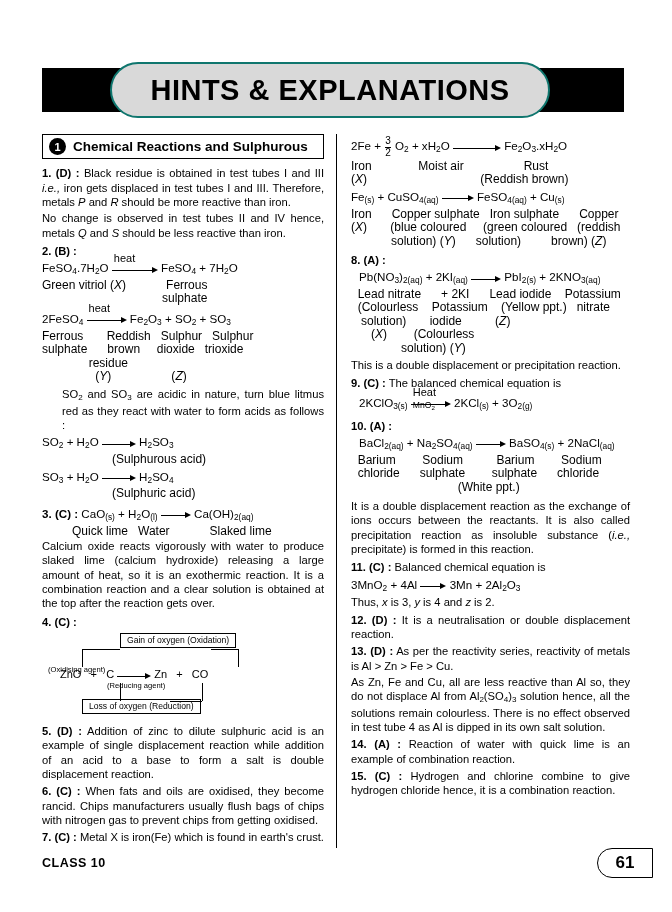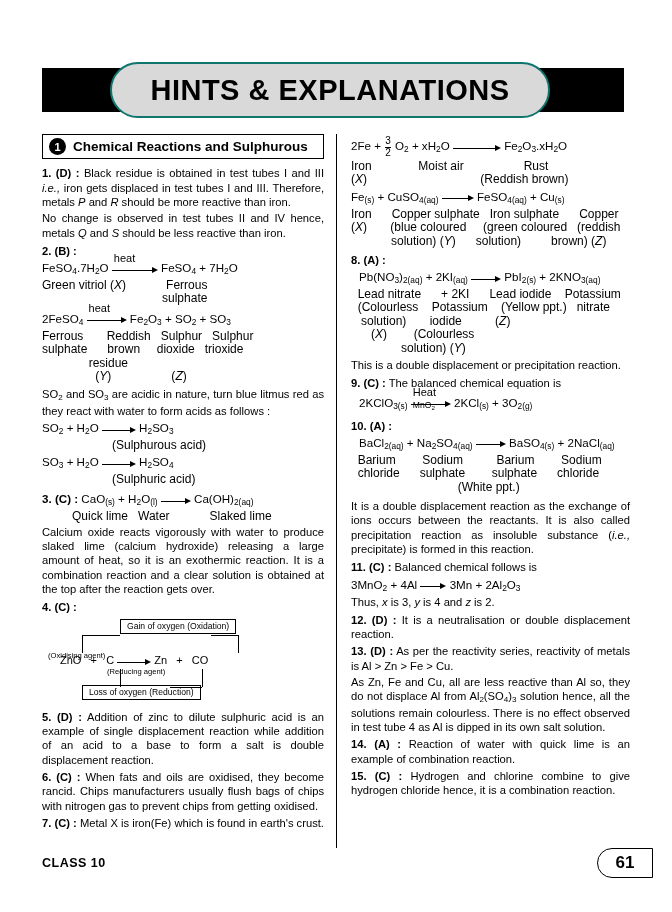--- a/index.html
+++ b/index.html
@@ -260,21 +260,21 @@
       <div class="eq" style="margin-top:6px;">
         2FeSO<sub>4</sub>
         <span class="arrow-wrap"><span class="arrow-lbl">heat</span><span class="arrow-line" style="width:40px;"></span></span>
         Fe<sub>2</sub>O<sub>3</sub> + SO<sub>2</sub> + SO<sub>3</sub>
       </div>
       <div class="small-lbl">Ferrous       Reddish   Sulphur   Sulphur
 sulphate      brown     dioxide   trioxide
               residue
                 (<span class="itl">Y</span>)                  (<span class="itl">Z</span>)</div>
 
-      <p class="item" style="margin-top:4px;">
+      <p class="item" style="margin-top:4px;margin-left:20px;">
         SO<sub>2</sub> and SO<sub>3</sub> are acidic in nature, turn blue litmus red as they react with water to form acids as follows :
       </p>
       <div class="eq">
         SO<sub>2</sub> + H<sub>2</sub>O
         <span class="arrow-wrap"><span class="arrow-line" style="width:34px;"></span></span>
         H<sub>2</sub>SO<sub>3</sub>
       </div>
       <div class="small-lbl">                     (Sulphurous acid)</div>
       <div class="eq">
         SO<sub>3</sub> + H<sub>2</sub>O
@@ -397,21 +397,21 @@
       <div class="small-lbl">  Barium        Sodium          Barium        Sodium
   chloride      sulphate        sulphate      chloride
                                 (White ppt.)</div>
 
       <p class="item" style="margin-top:5px;">
         It is a double displacement reaction as the exchange of ions occurs between the reactants. It is also called precipitation reaction as insoluble substance (<span class="itl">i.e.,</span> precipitate) is formed in this reaction.
       </p>
 
       <p class="item" style="margin-top:4px;">
         <span class="num">11.</span>
-        <span class="ans">(C) :</span><span> Balanced chemical follows is</span>
+        <span class="ans">(C) :</span><span> Balanced chemical equation is</span>
       </p>
       <div class="eq">
         3MnO<sub>2</sub> + 4Al
         <span class="arrow-wrap"><span class="arrow-line" style="width:26px;"></span></span>
         3Mn + 2Al<sub>2</sub>O<sub>3</sub>
       </div>
       <p class="item">
         Thus, <span class="itl">x</span> is 3, <span class="itl">y</span> is 4 and <span class="itl">z</span> is 2.
       </p>
 

